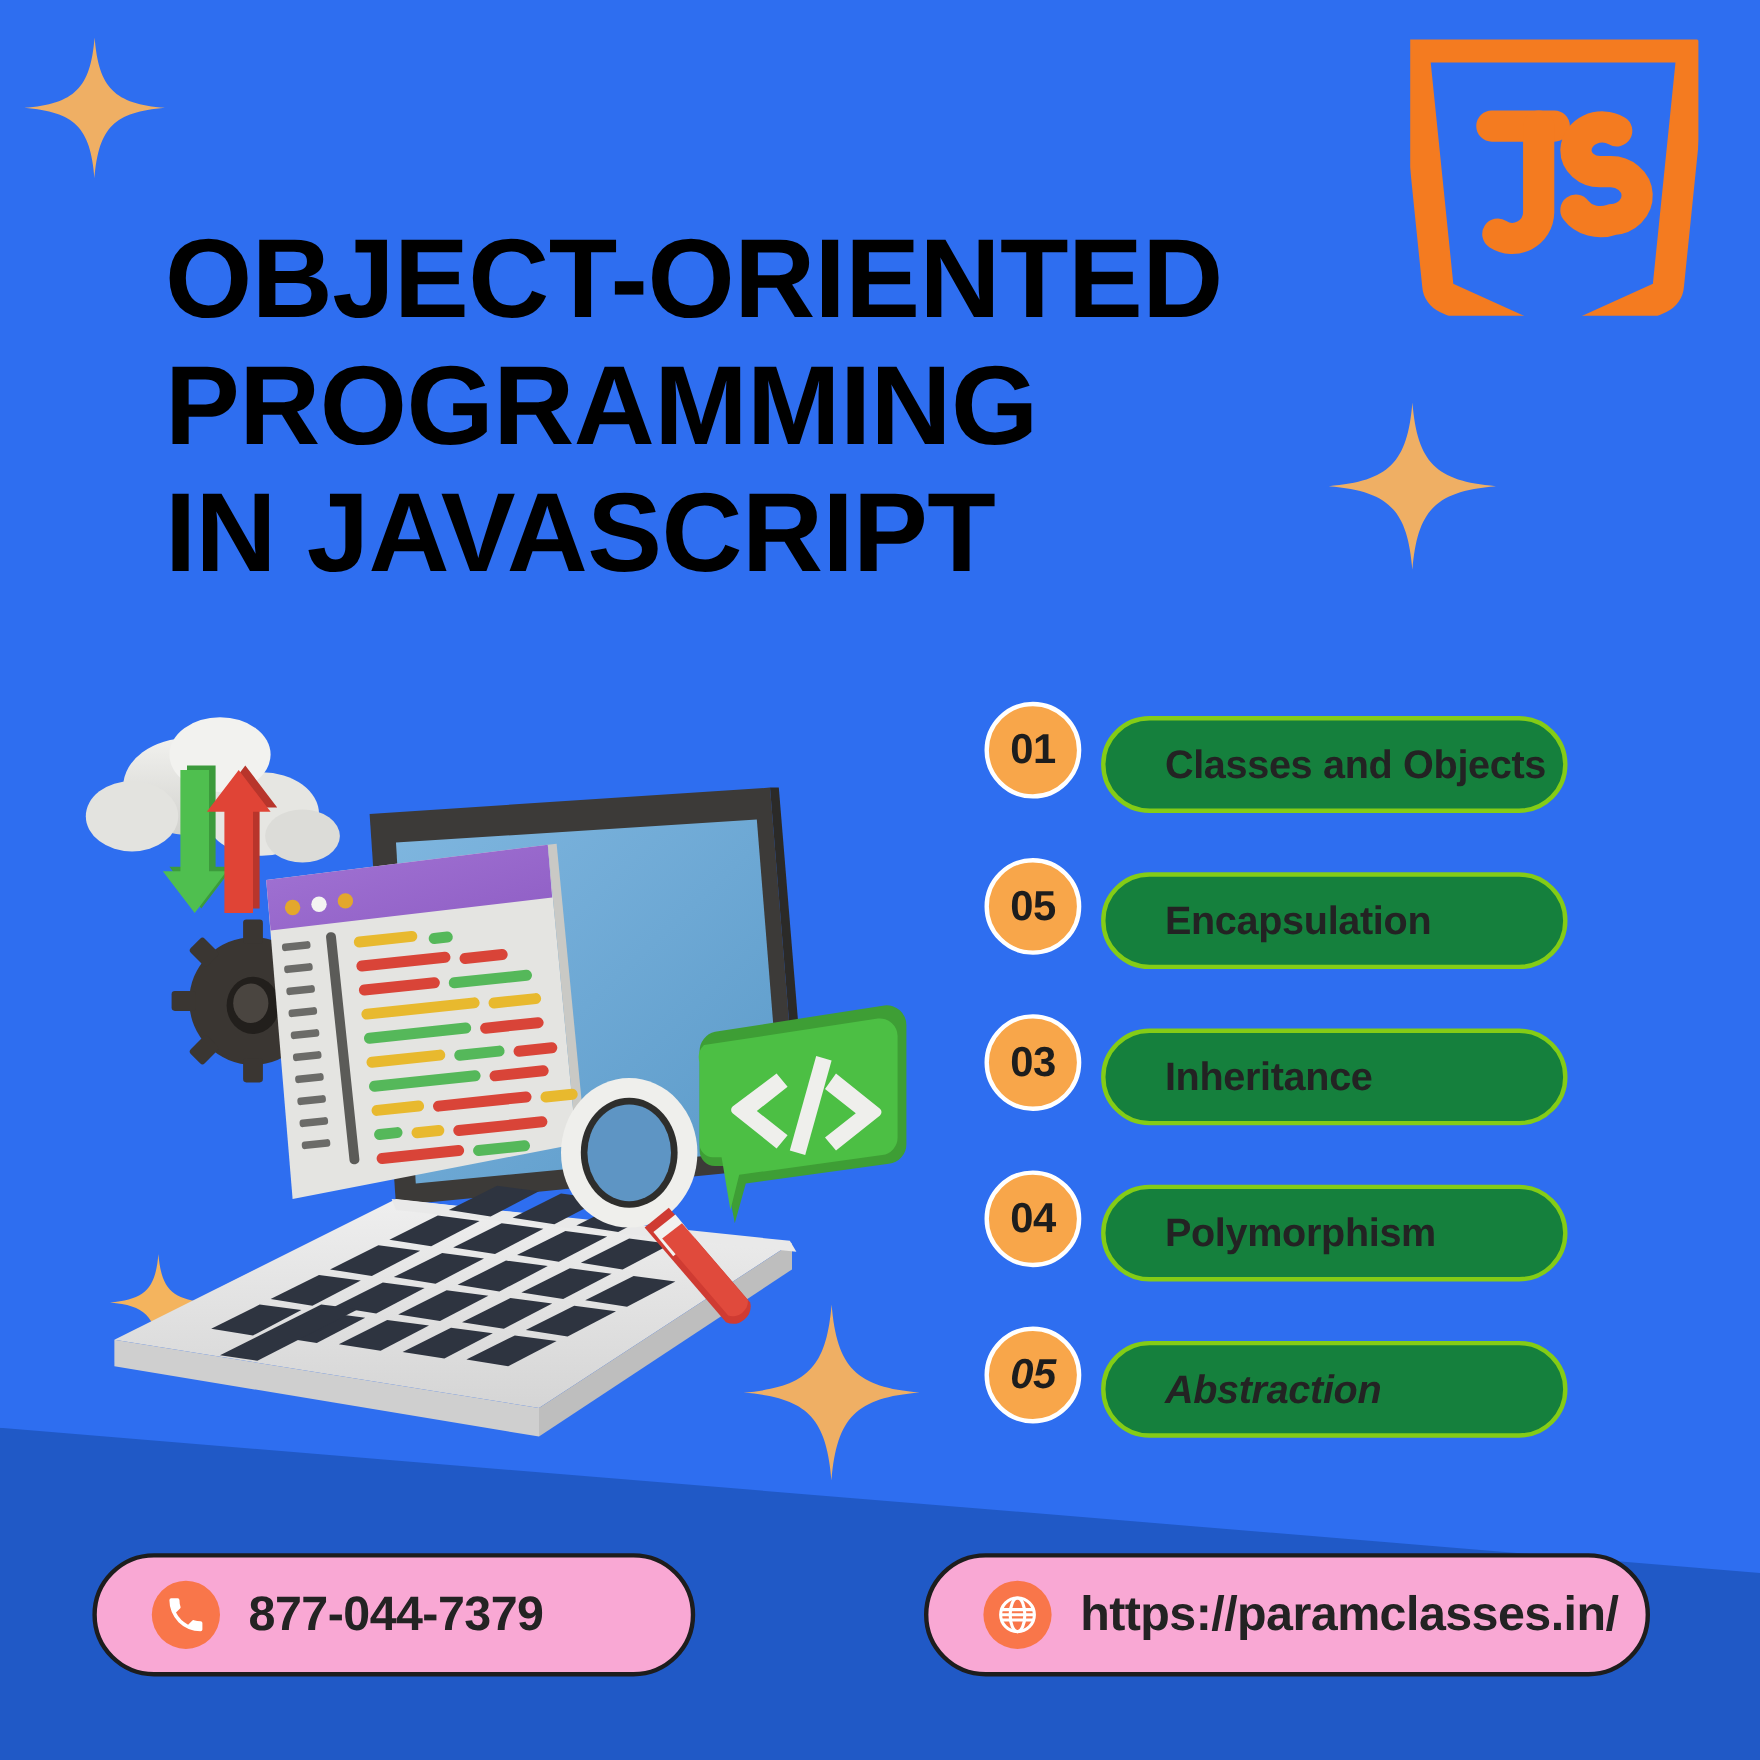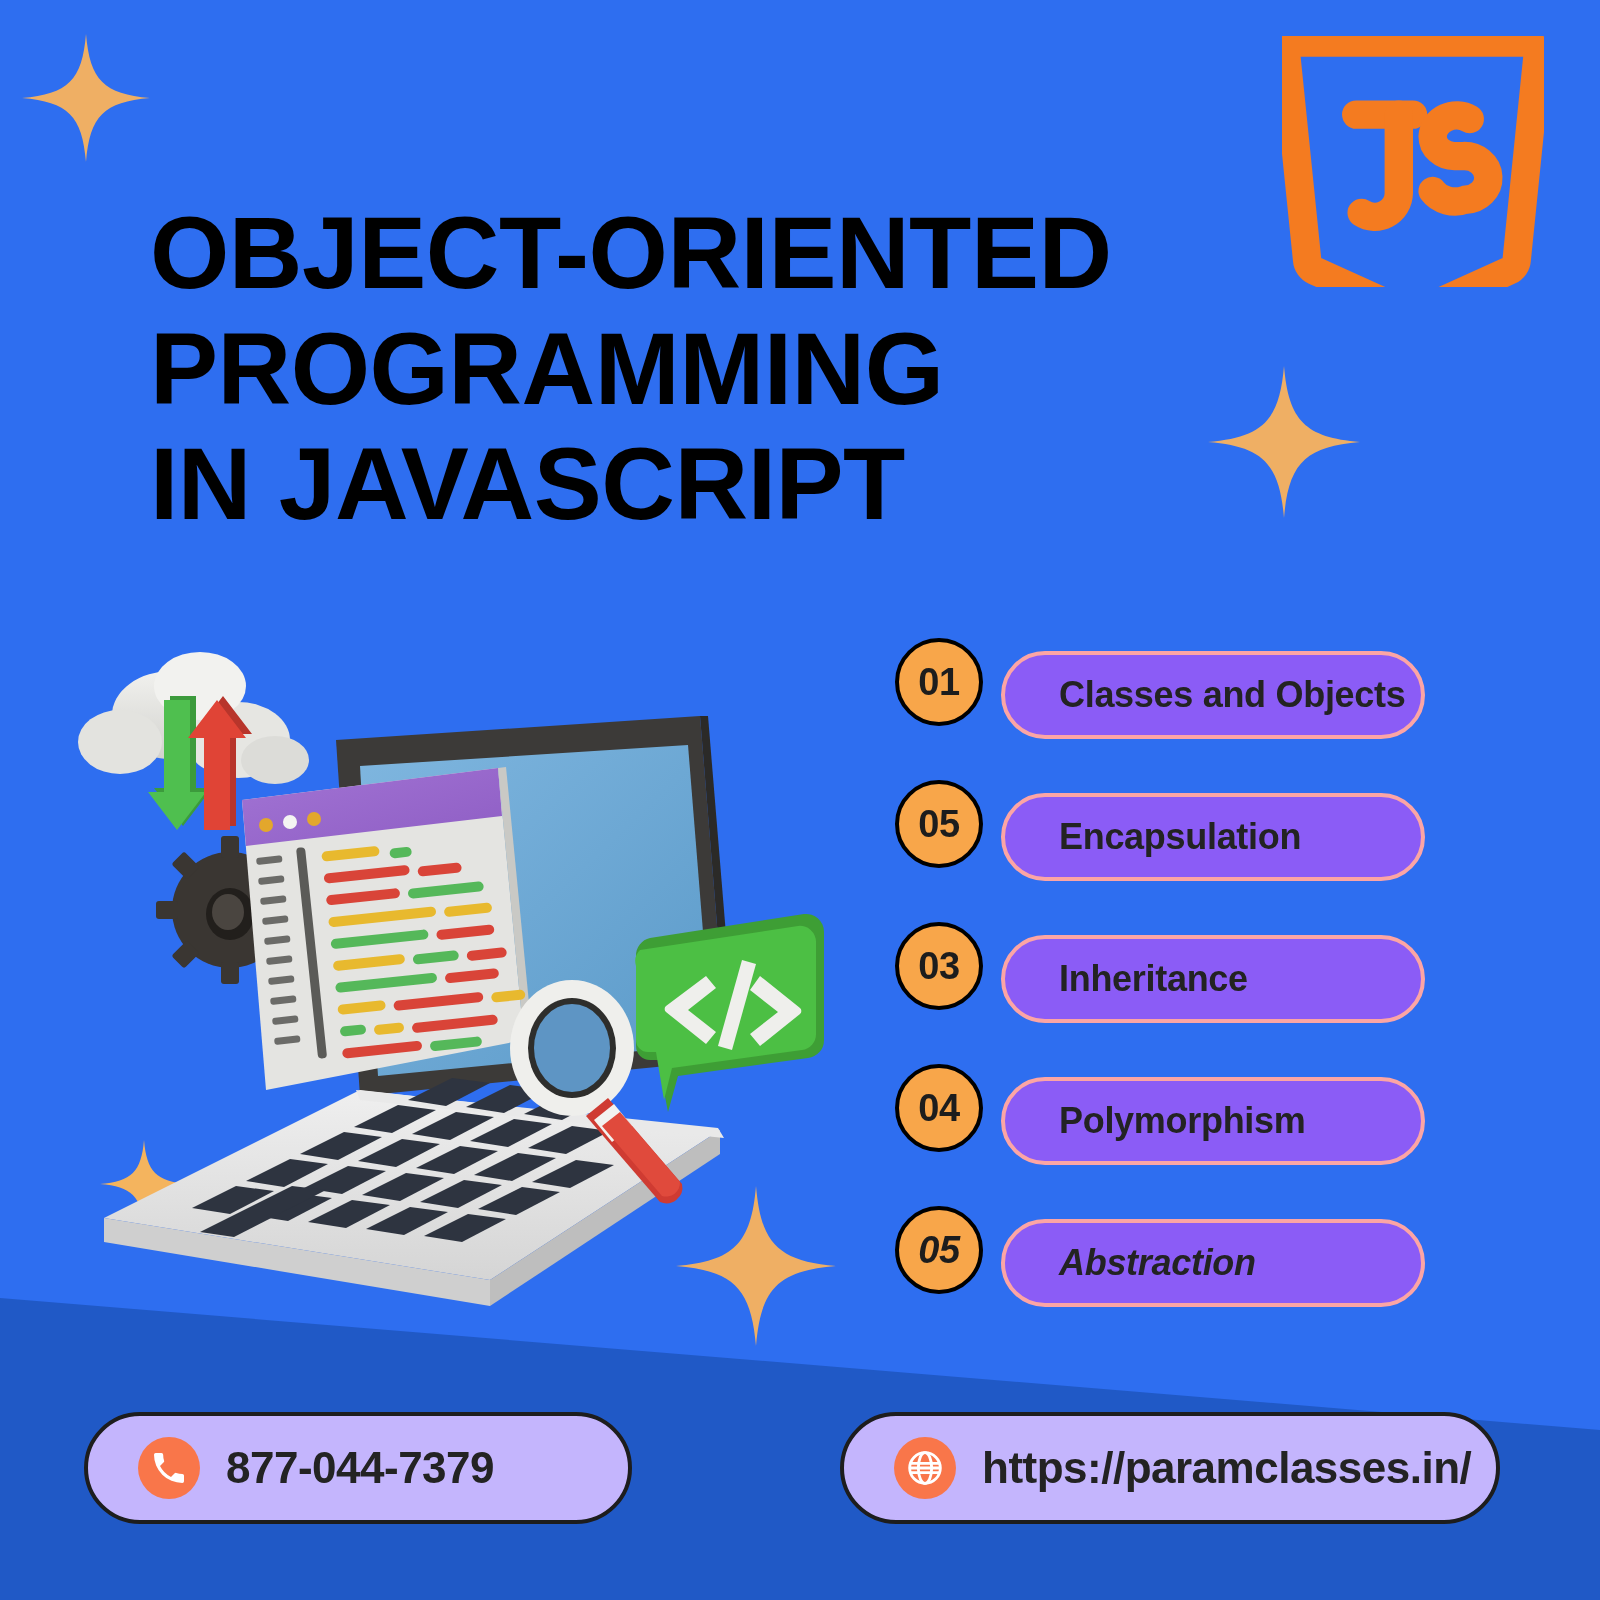--- a/index.html
+++ b/index.html
@@ -73,54 +73,54 @@
     align-items: center;
     height: 96px;
     margin-bottom: 46px;
   }
   .list-item:last-child { margin-bottom: 0; font-style: italic; }
   .num-badge {
     flex: 0 0 auto;
     width: 88px; height: 88px;
     border-radius: 50%;
     background: #F8A64A;
-    border: 4px solid #000000;
+    border: 4px solid #ffffff;
     color: #1D1D1D;
     font-weight: 800;
     font-size: 38px;
     display: flex;
     align-items: center;
     justify-content: center;
     box-sizing: border-box;
     margin-right: 18px;
     letter-spacing: -0.5px;
   }
   .pill {
     flex: 1 1 auto;
     height: 88px;
     border-radius: 46px;
-    background: #8b5cf6;
-    border: 4px solid #fca5a5;
+    background: #15803d;
+    border: 4px solid #84cc16;
     display: flex;
     align-items: center;
     box-sizing: border-box;
     padding-left: 54px;
     color: #232323;
     font-weight: 700;
     font-size: 36px;
     letter-spacing: -0.3px;
     margin-top: 25px;
   }
 
   
   .contact {
     position: absolute;
     height: 112px;
     border-radius: 58px;
-    background: #c4b5fd;
+    background: #f9a8d4;
     border: 4px solid #1D1D1D;
     display: flex;
     align-items: center;
     box-sizing: border-box;
     padding-left: 50px;
   }
   #contact-phone { left: 84px; top: 1412px; width: 548px; }
   #contact-web   { left: 840px; top: 1412px; width: 660px; }
   .contact-icon {
     flex: 0 0 auto;

